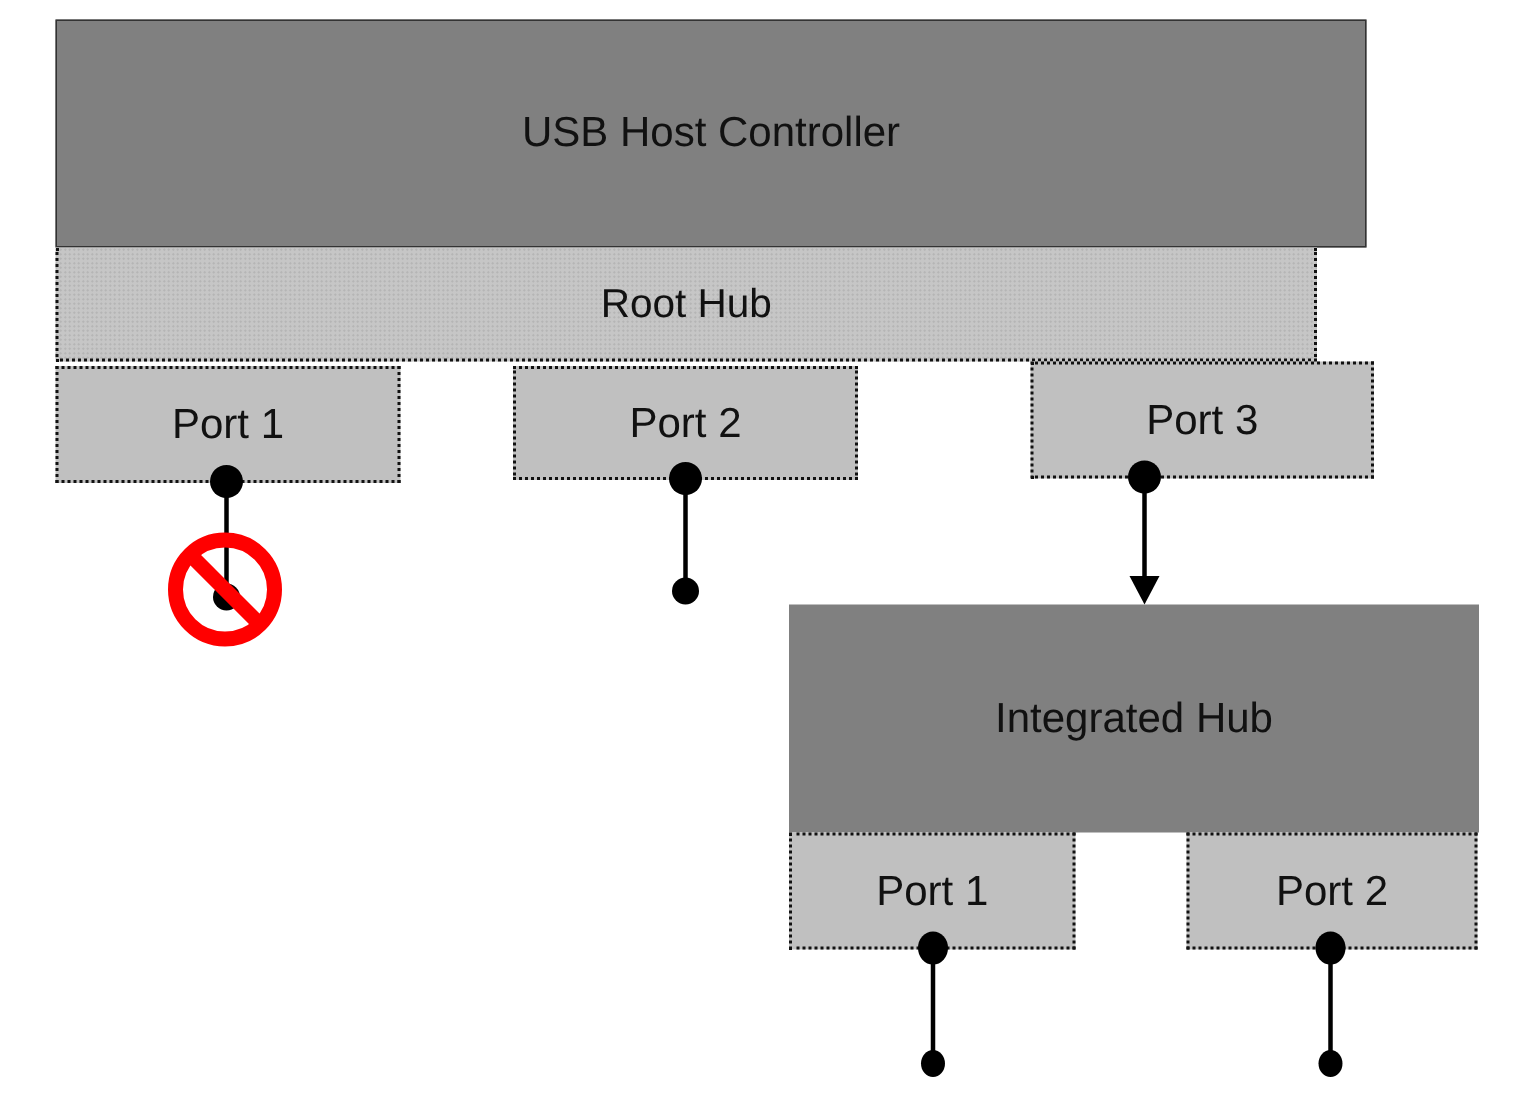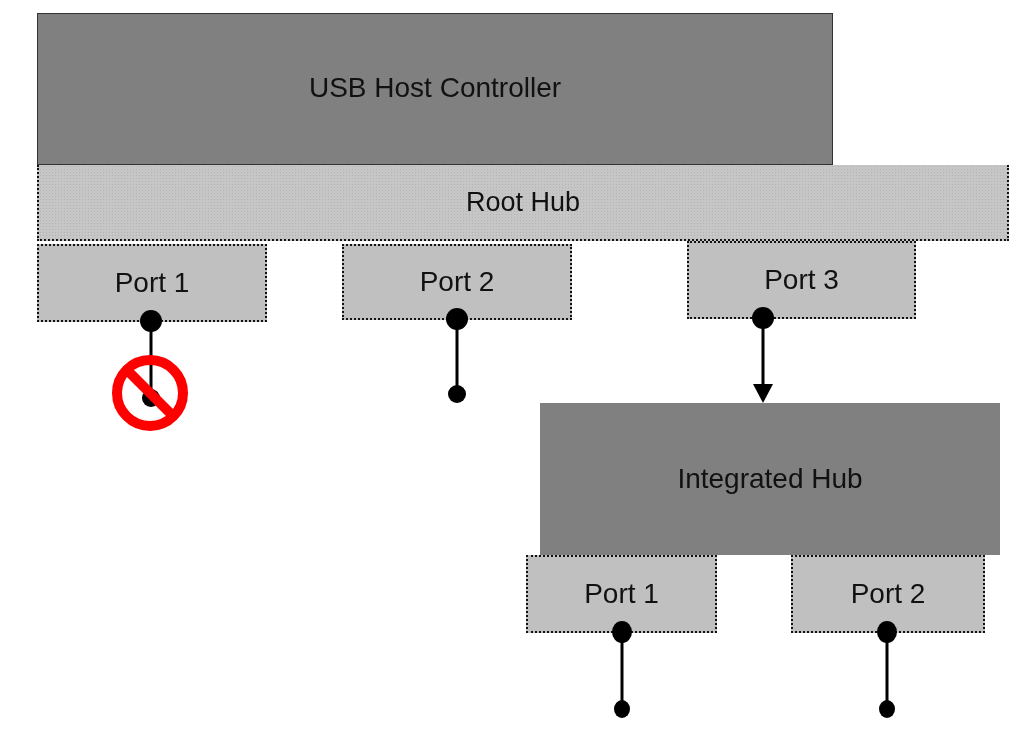--- a/index.html
+++ b/index.html
@@ -1,32 +1,32 @@
 <!DOCTYPE html>
 <html><head>
 <meta charset="utf-8">
 <style>
   html, body { margin: 0; padding: 0; background: #ffffff; }
   body { width: 1024px; height: 737px; position: relative; overflow: hidden;
          font-family: "Liberation Sans", sans-serif; }
   .box { position: absolute; box-sizing: border-box; display: flex;
          align-items: center; justify-content: center; color: #111; }
-  .host { left: 37px; top: 13px; width: 796px; height: 152px; background: #808080;
+  .host { left: 37px; top: 13px; width: 874px; height: 152px; background: #808080;
           border: 1px solid #333; font-size: 28px; padding-bottom: 2px; }
-  .root { left: 37px; top: 165px; width: 972px; height: 76px;
+  .root { left: 37px; top: 165px; width: 841px; height: 76px;
           background-color: #c6c6c6;
           background-image: radial-gradient(#b4b4b4 0.7px, transparent 0.8px);
           background-size: 3px 3px;
           border: 2px dotted #111; border-top: none; font-size: 27px; }
   .port { background: #c0c0c0; border: 2px dotted #111; font-size: 28px; text-align: right; }
   .rp1 { left: 37px; top: 244px; width: 230px; height: 78px; }
   .rp2 { left: 342px; top: 244px; width: 230px; height: 76px; }
   .rp3 { left: 687px; top: 241px; width: 229px; height: 78px; }
   .ihub { left: 526px; top: 403px; width: 460px; height: 152px; background: #808080;
-          font-size: 28px; margin-left: 14px; }
+          font-size: 28px; }
   .ip1 { left: 526px; top: 555px; width: 191px; height: 78px; }
   .ip2 { left: 791px; top: 555px; width: 194px; height: 78px; }
   svg.lines { position: absolute; left: 0; top: 0; width: 1024px; height: 737px; pointer-events: none; }
 </style>
 </head>
 <body>
 
 <div class="box host">
   <span>USB Host Controller</span>
 </div>

